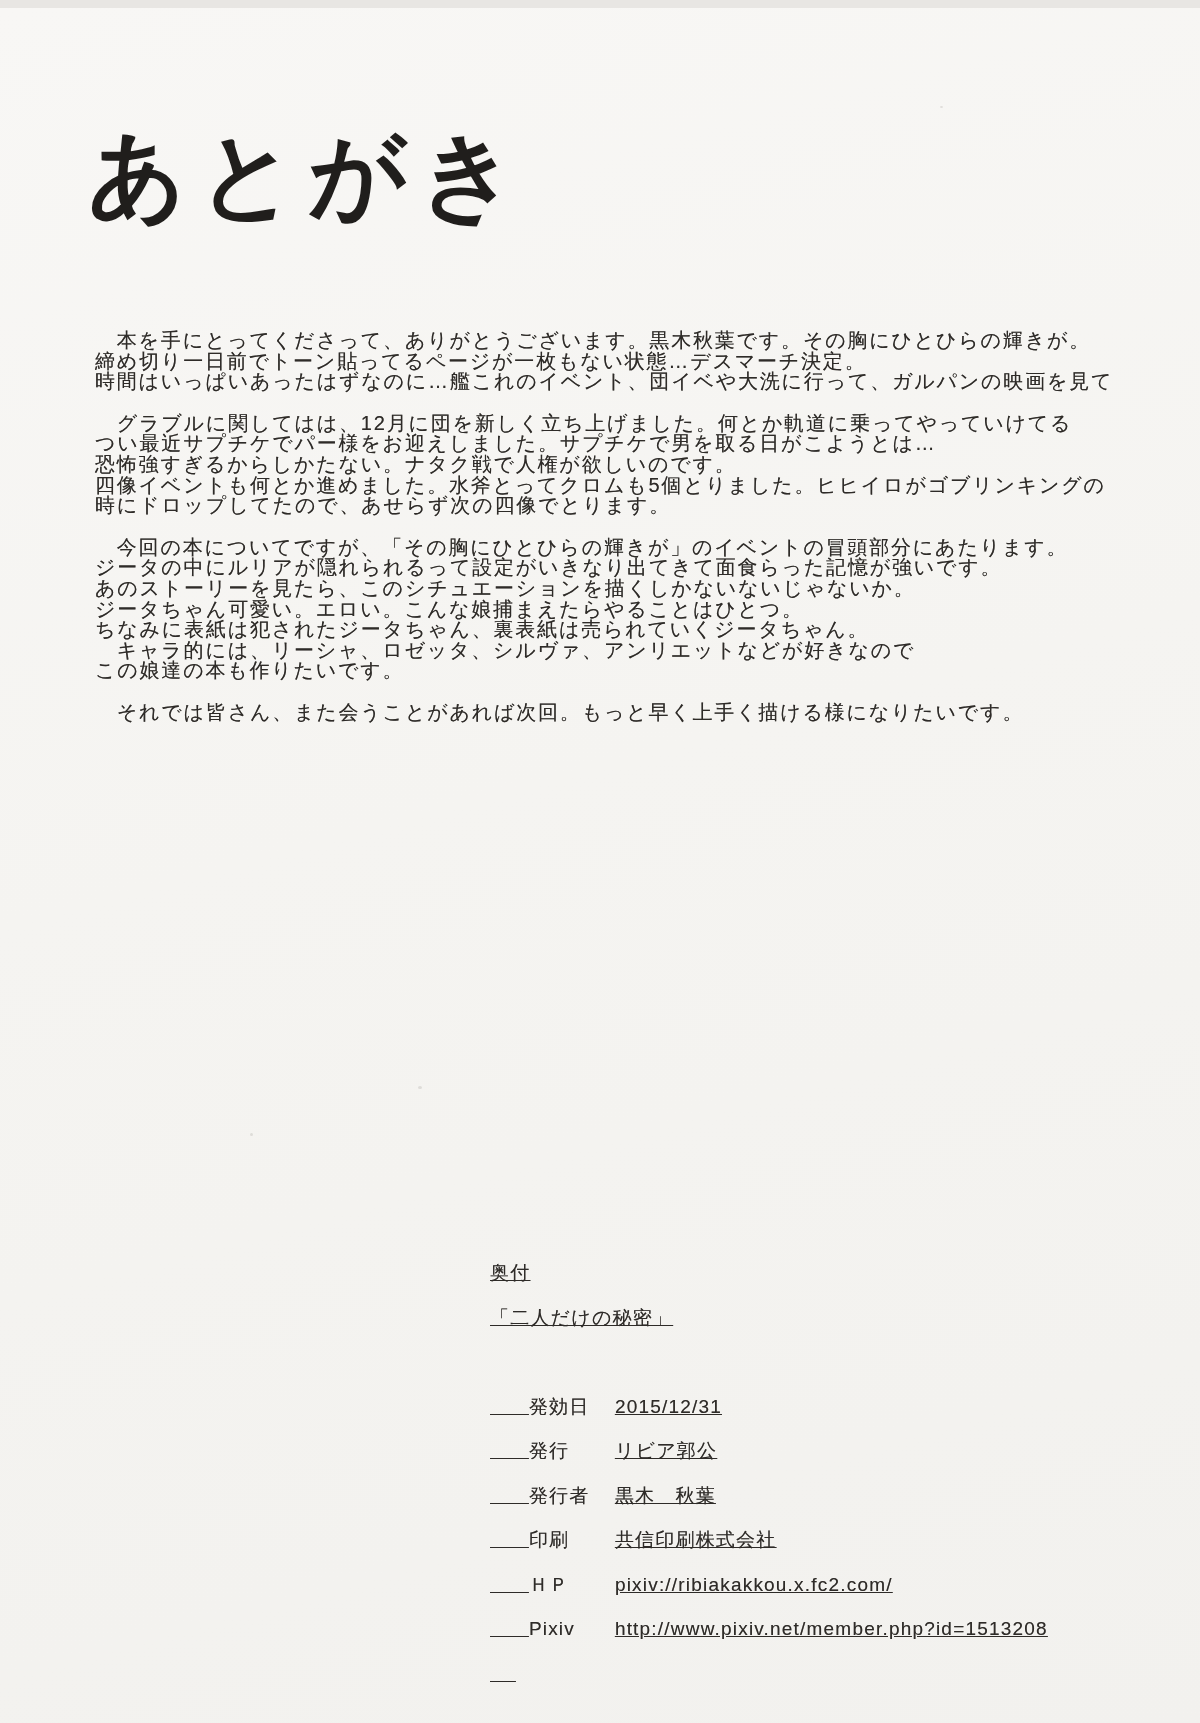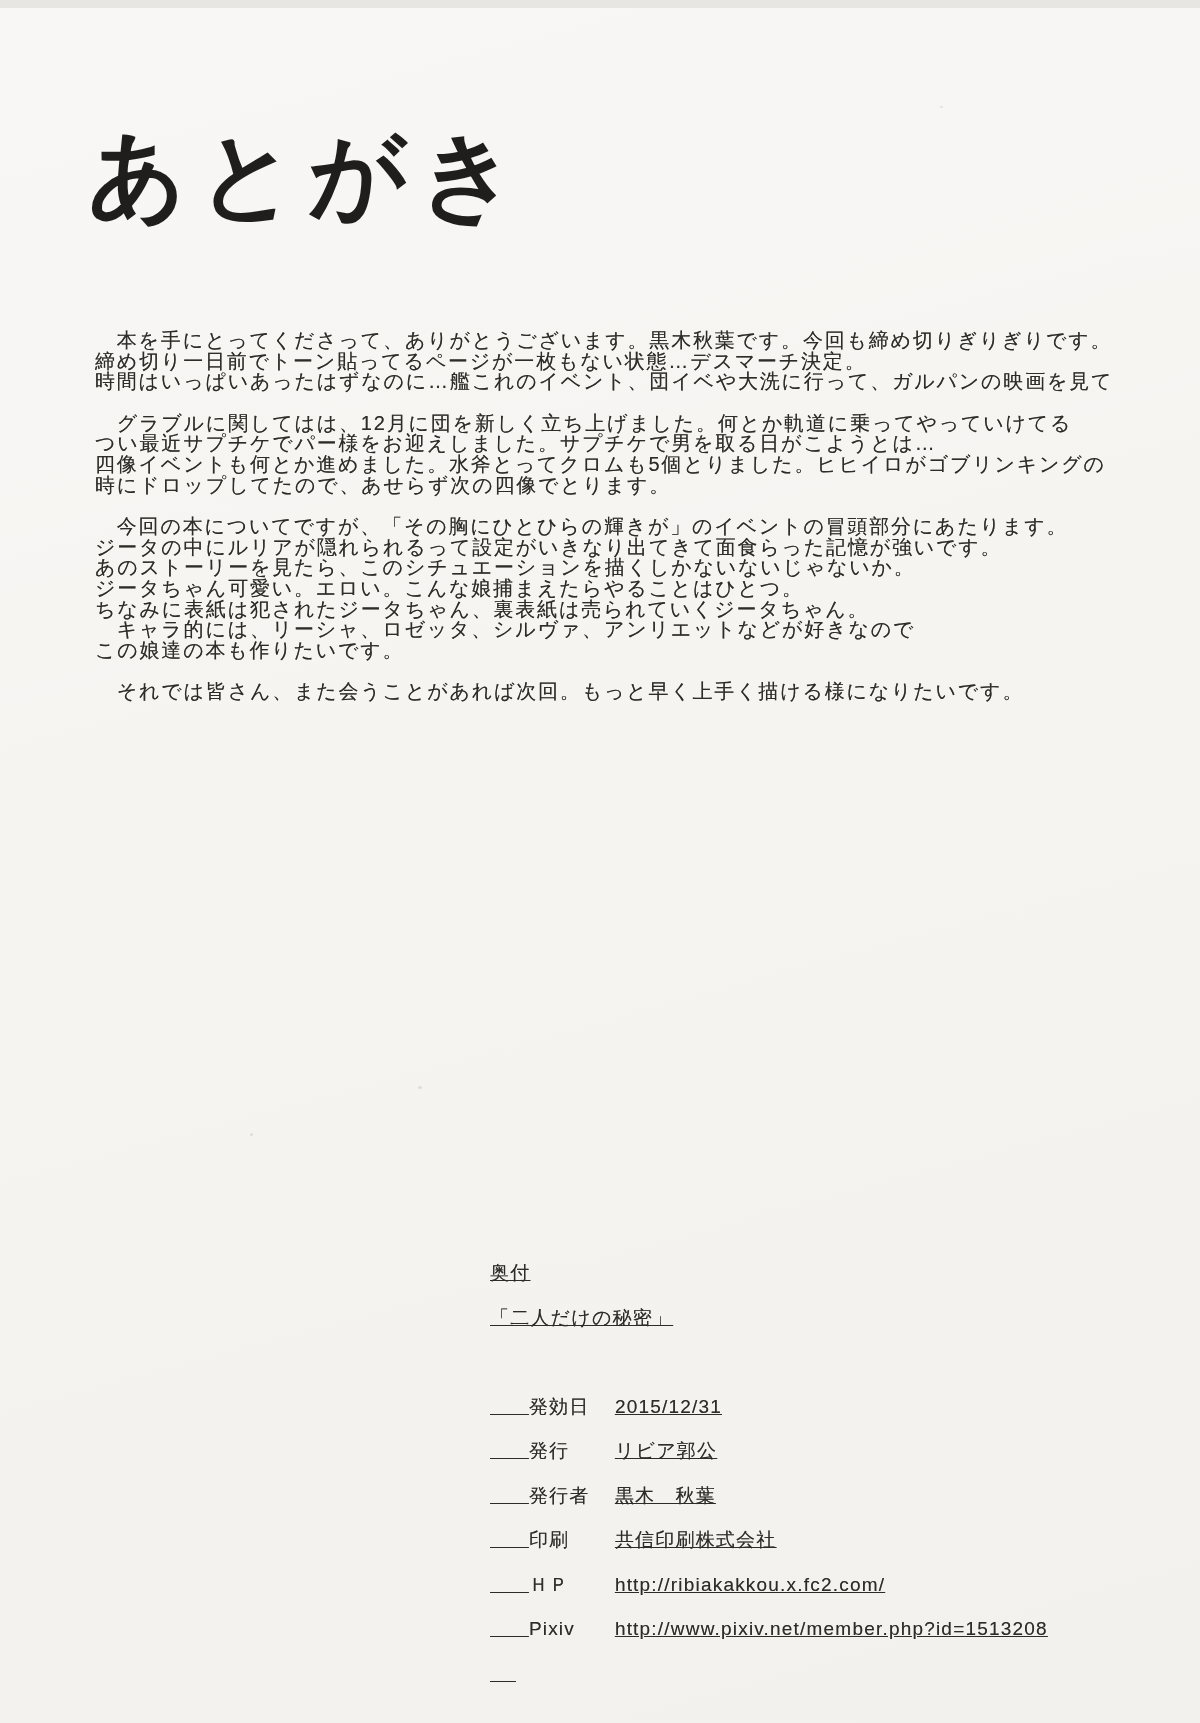--- a/index.html
+++ b/index.html
@@ -55,27 +55,28 @@
 </style>
 </head>
 <body>
 
 <div class="page">
 
   <h1 class="title">あとがき</h1>
 
   <div class="body-text">
     <p class="para">
-      <span class="line">　本を手にとってくださって、ありがとうございます。黒木秋葉です。今回も締め切りぎりぎりです。</span>
+      <span class="line">　本を手にとってくださって、ありがとうございます。黒木秋葉です。その胸にひとひらの輝きが。</span>
       <span class="line">締め切り一日前でトーン貼ってるページが一枚もない状態…デスマーチ決定。</span>
       <span class="line">時間はいっぱいあったはずなのに…艦これのイベント、団イベや大洗に行って、ガルパンの映画を見て</span>
     </p>
     <p class="para">
       <span class="line">　グラブルに関してはは、12月に団を新しく立ち上げました。何とか軌道に乗ってやっていけてる</span>
       <span class="line">つい最近サプチケでパー様をお迎えしました。サプチケで男を取る日がこようとは…</span>
+      <span class="line">恐怖強すぎるからしかたない。ナタク戦で人権が欲しいのです。</span>
       <span class="line">四像イベントも何とか進めました。水斧とってクロムも5個とりました。ヒヒイロがゴブリンキングの</span>
       <span class="line">時にドロップしてたので、あせらず次の四像でとります。</span>
     </p>
     <p class="para">
       <span class="line">　今回の本についてですが、「その胸にひとひらの輝きが」のイベントの冒頭部分にあたります。</span>
       <span class="line">ジータの中にルリアが隠れられるって設定がいきなり出てきて面食らった記憶が強いです。</span>
       <span class="line">あのストーリーを見たら、このシチュエーションを描くしかないないじゃないか。</span>
       <span class="line">ジータちゃん可愛い。エロい。こんな娘捕まえたらやることはひとつ。</span>
       <span class="line">ちなみに表紙は犯されたジータちゃん、裏表紙は売られていくジータちゃん。</span>
       <span class="line">　キャラ的には、リーシャ、ロゼッタ、シルヴァ、アンリエットなどが好きなので</span>
@@ -95,21 +96,21 @@
     <div class="c-row">
       <span class="c-label">発行</span><span class="c-value">リビア郭公</span>
     </div>
     <div class="c-row">
       <span class="c-label">発行者</span><span class="c-value">黒木　秋葉</span>
     </div>
     <div class="c-row">
       <span class="c-label">印刷</span><span class="c-value">共信印刷株式会社</span>
     </div>
     <div class="c-row">
-      <span class="c-label">ＨＰ</span><span class="c-value">http://ribiakakkou.x.fc2.com/</span>
+      <span class="c-label">ＨＰ</span><span class="c-value">pixiv://ribiakakkou.x.fc2.com/</span>
     </div>
     <div class="c-row">
       <span class="c-label">Pixiv</span><span class="c-value">http://www.pixiv.net/member.php?id=1513208</span>
     </div>
   </div>
 
   <span class="speck s1"></span>
   <span class="speck s2"></span>
   <span class="speck s3"></span>
 

